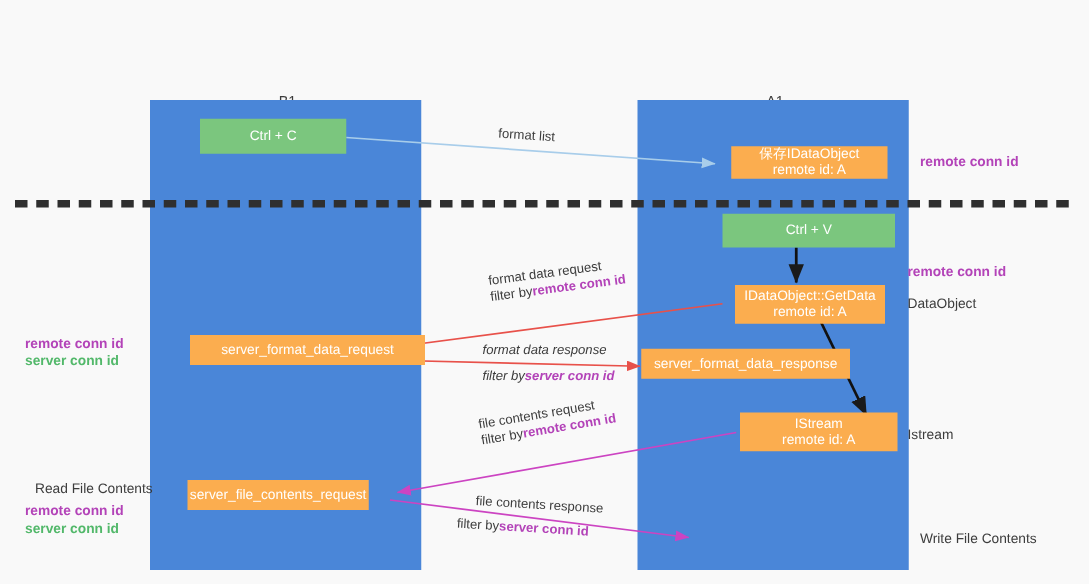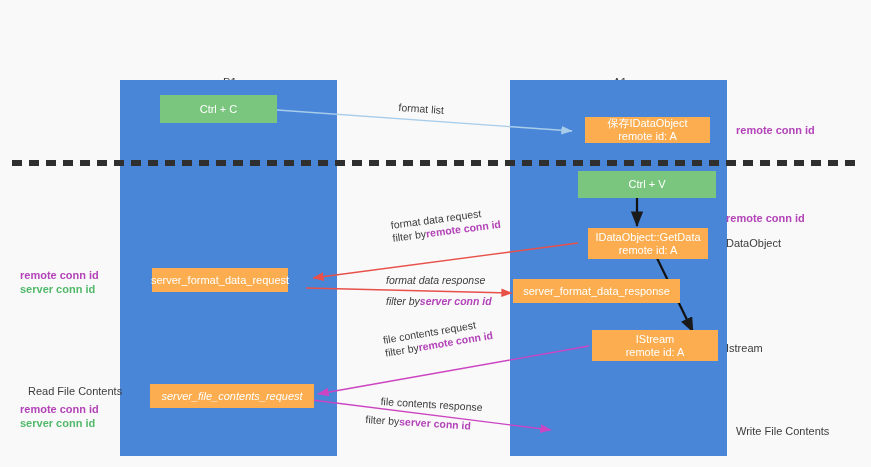--- a/index.html
+++ b/index.html
@@ -154,28 +154,28 @@
   <div class="node green" style="left:160px; top:95px; width:117px; height:28px;">Ctrl + C</div>
 
   <div class="node orange" style="left:573px; top:117px; width:125px; height:26px;margin-left:12px;">保存IDataObject
 remote id: A</div>
 
   <div class="node green" style="left:578px; top:171px; width:138px; height:27px;">Ctrl + V</div>
 
   <div class="node orange" style="left:588px; top:228px; width:120px; height:31px;">IDataObject::GetData
 remote id: A</div>
 
-  <div class="node orange" style="left:152px; top:268px; width:136px; height:24px;text-align:center;">server_format_data_request</div>
+  <div class="node orange" style="left:152px; top:268px; width:188px; height:24px;text-align:center;">server_format_data_request</div>
 
   <div class="node orange" style="left:513px; top:279px; width:167px; height:24px;">server_format_data_response</div>
 
   <div class="node orange" style="left:592px; top:330px; width:126px; height:31px;">IStream
 remote id: A</div>
 
-  <div class="node orange" style="left:150px; top:384px; width:164px; height:24px;font-style:italic;">server_file_contents_request</div>
+  <div class="node orange" style="left:150px; top:384px; width:145px; height:24px;">server_file_contents_request</div>
 
 
   <div class="side-label remote" style="left:736px; top:123px;">remote conn id</div>
 
   <div class="side-label remote" style="left:726px; top:211px;">remote conn id</div>
 
   <div class="side-label plain" style="left:726px; top:236px;">DataObject</div>
 
   <div class="side-label plain" style="left:726px; top:341px;">Istream</div>
 

